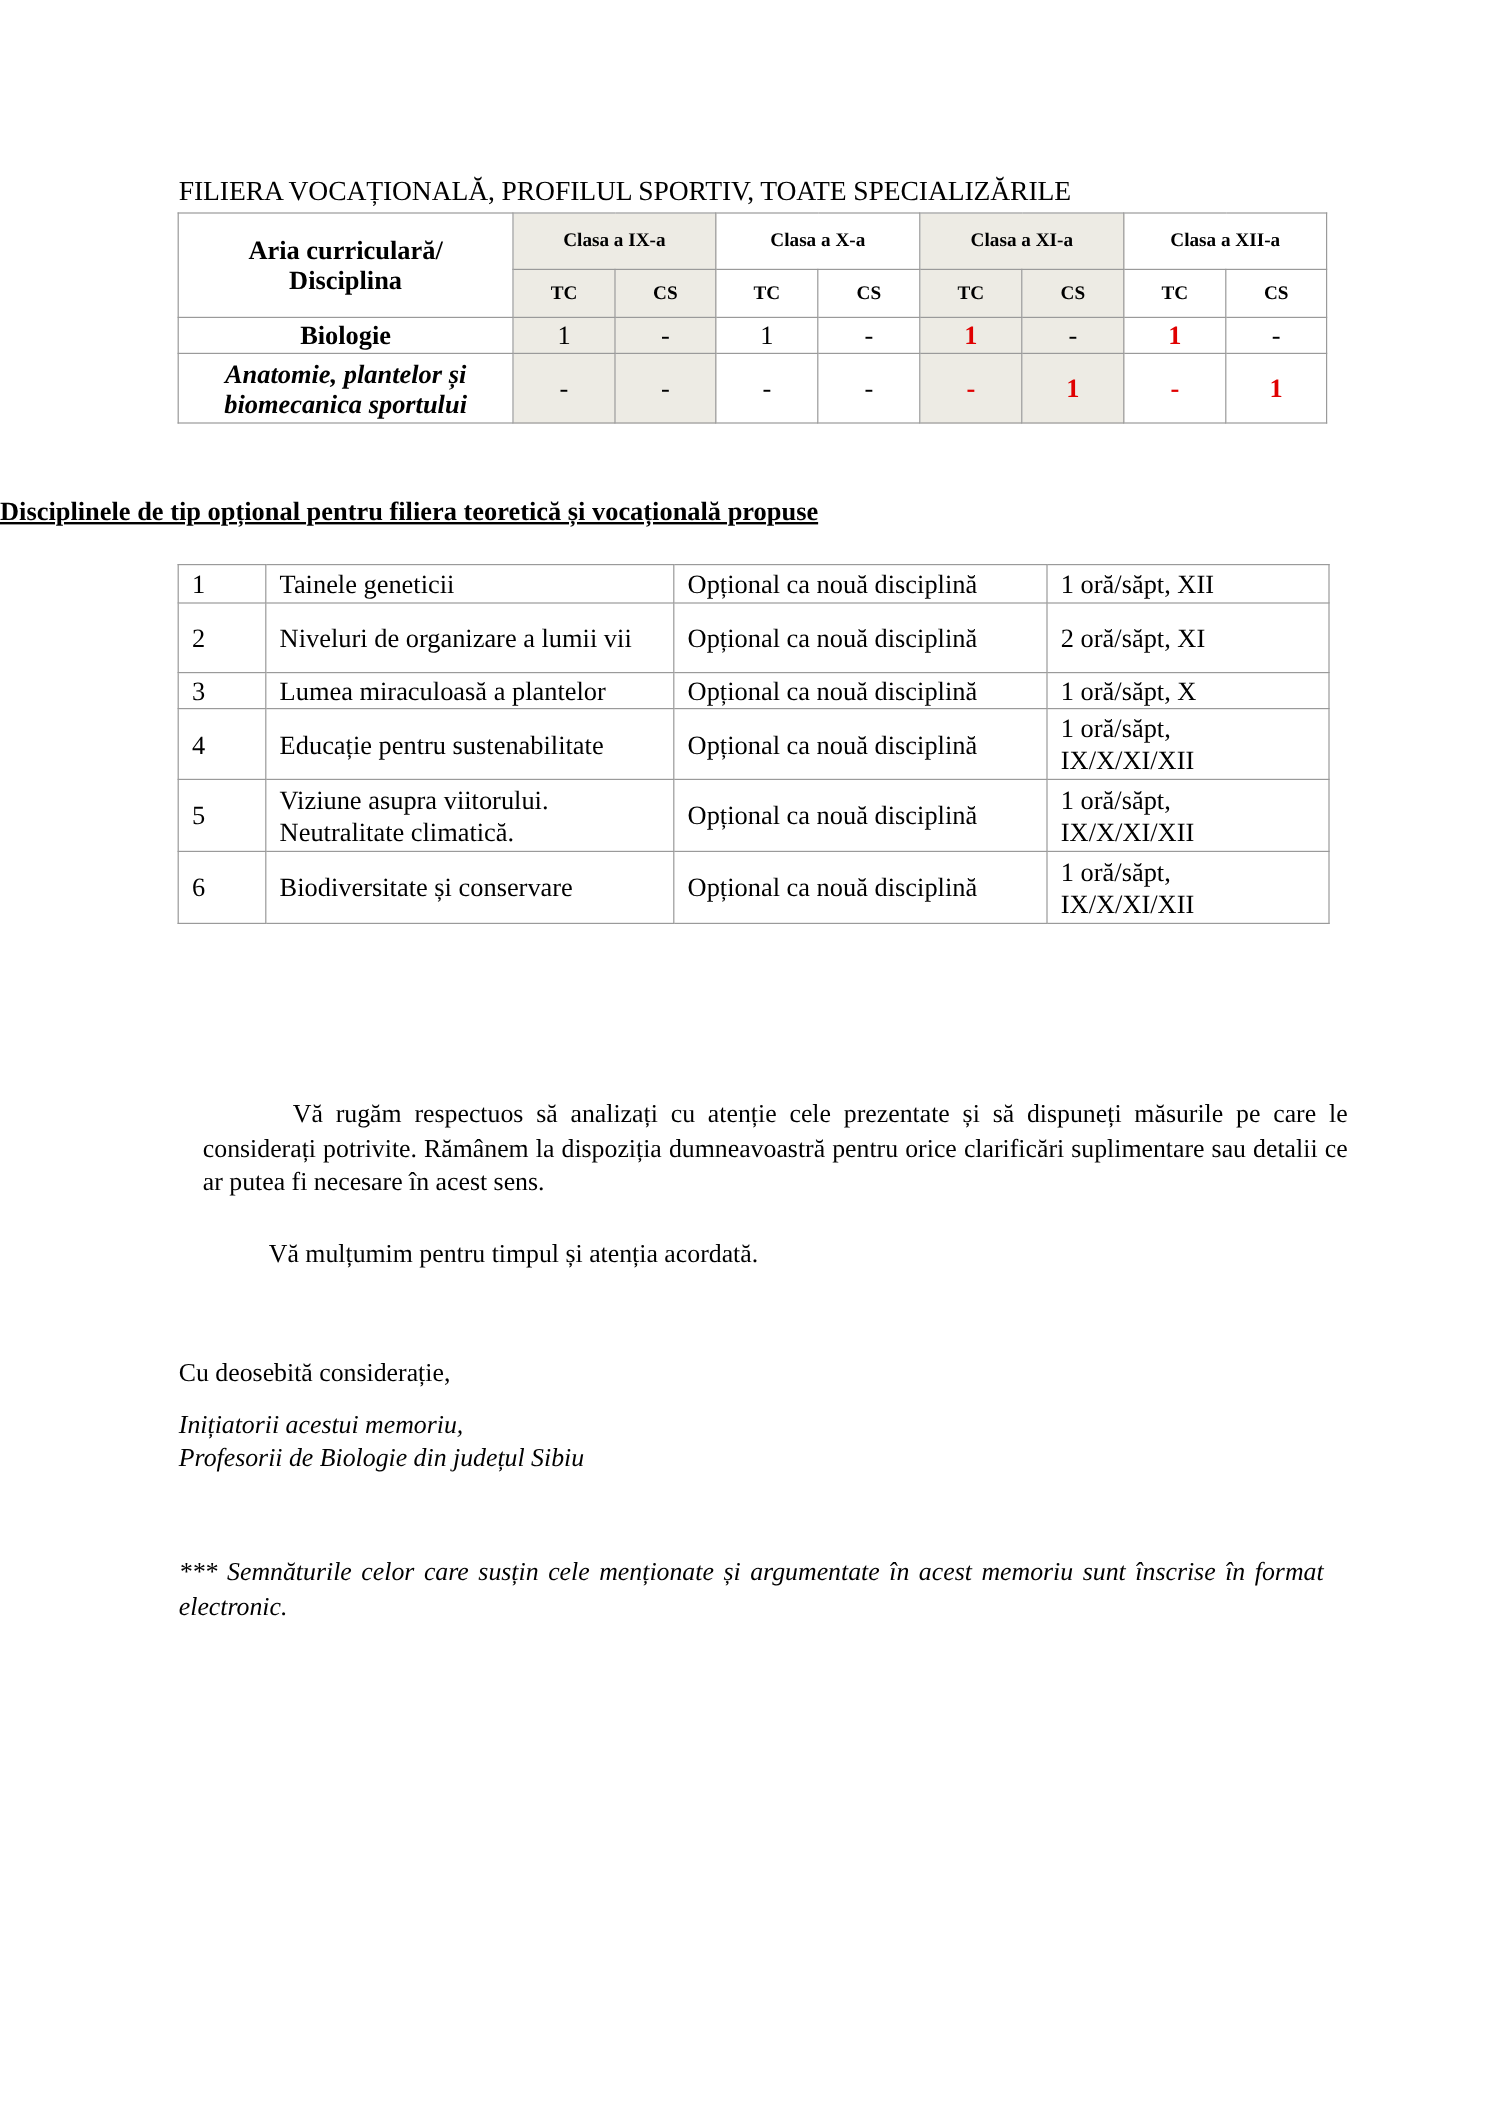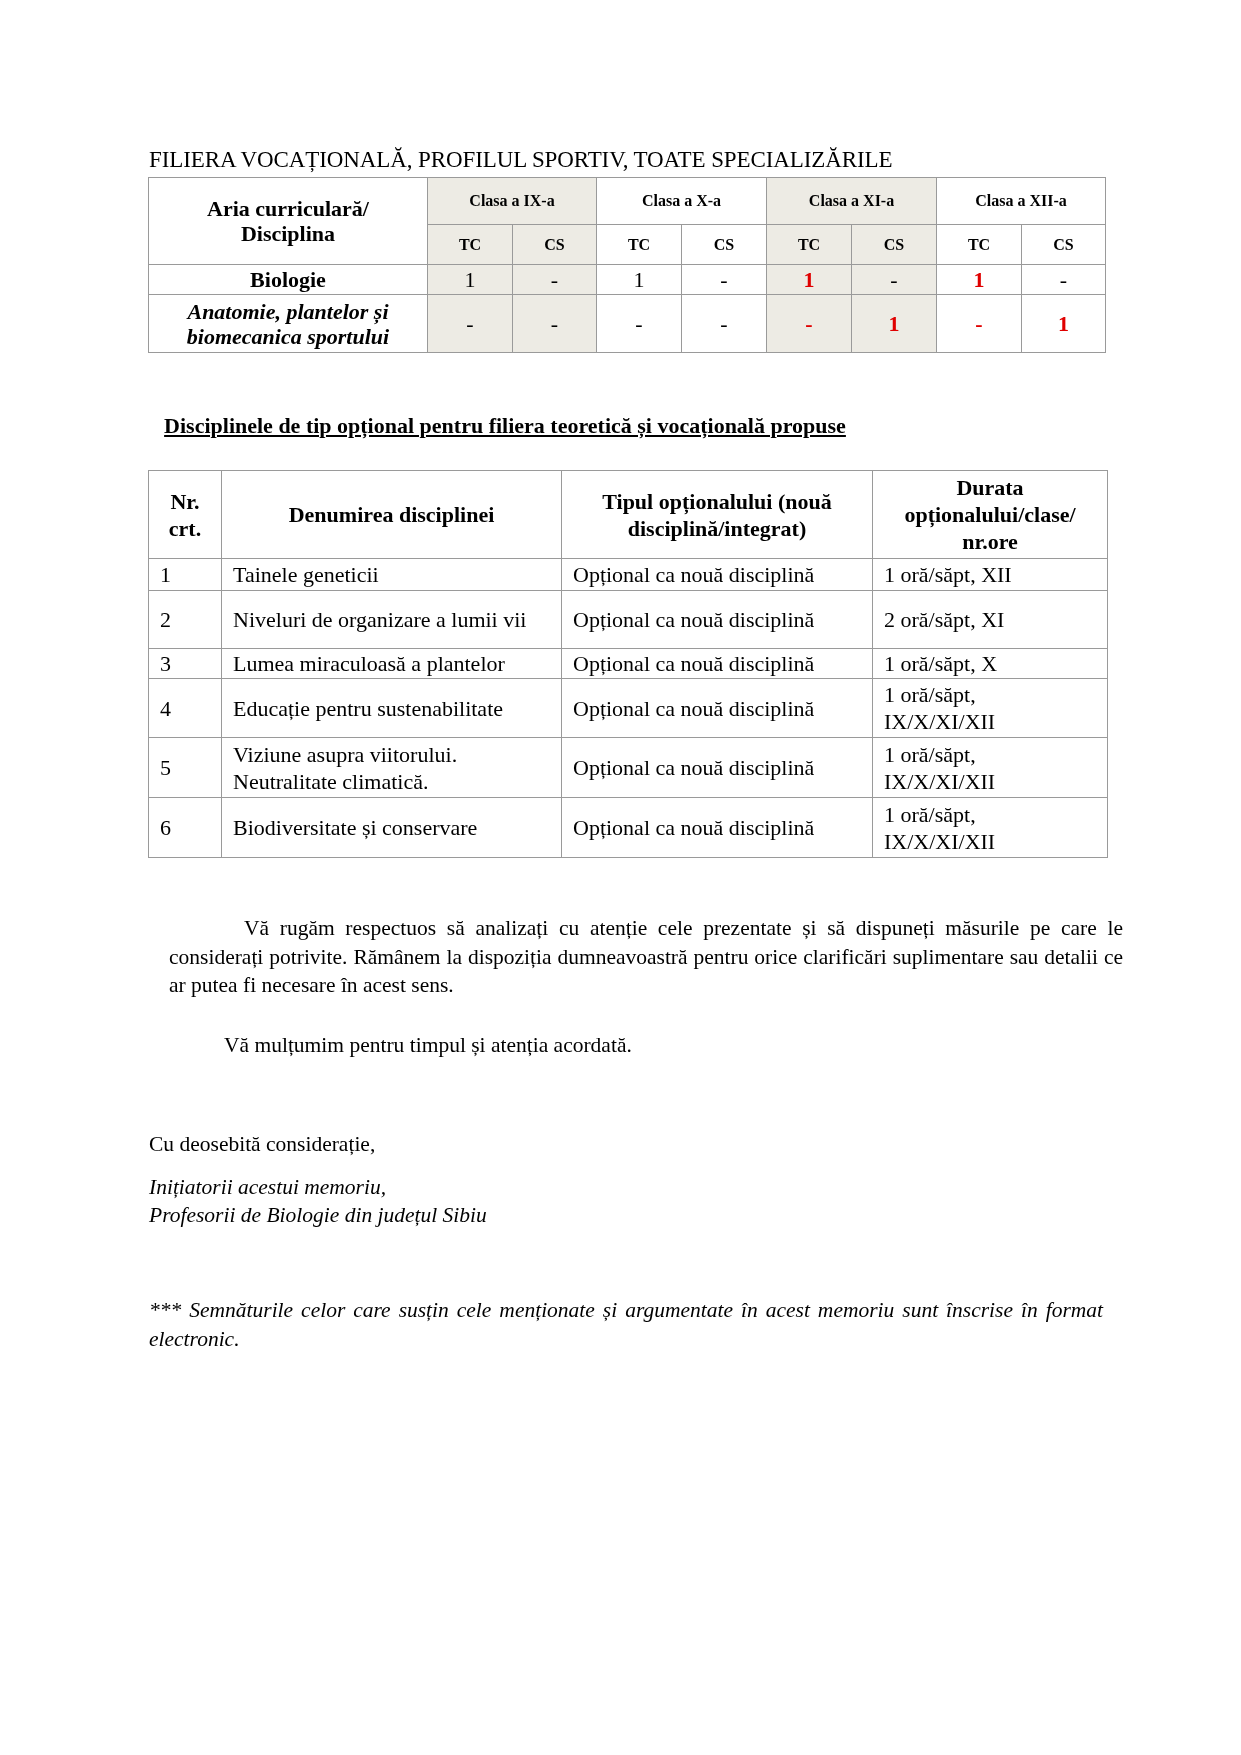--- a/index.html
+++ b/index.html
@@ -14,21 +14,21 @@
   
   #t1 { left: 148px; top: 177px; width: 957px; }
   #t1 th { font-weight: bold; font-size: 16px; text-align: center; }
   #t1 td { text-align: center; font-size: 22px; }
   #t1 .shade { background: #edebe4; }
   #t1 .red { color: #e00000; font-weight: bold; }
   #t1 .rowhead { font-weight: bold; font-size: 22px; line-height: 25px; }
   #t1 .rowhead.it { font-style: italic; }
 
   
-  .title2 { left: 0; width: 1010px; top: 413px; text-align: center; font-size: 22px;
+  .title2 { left: 0; width: 1010px; top: 413px; font-size: 22px;
             font-weight: bold; text-decoration: underline; }
   #t2 { left: 148px; top: 470px; width: 959px; }
   #t2 th { font-weight: bold; font-size: 22px; text-align: center; line-height: 27px; }
   #t2 td { font-size: 22px; line-height: 27px; vertical-align: middle; padding-left: 11px; padding-right: 6px; }
   #t2 td.num { padding-left: 11px; }
 
   .para { left: 149px; width: 954px; font-size: 21.5px; line-height: 28.5px; text-align: justify; }
   .indent { text-indent: 75px; }
   .ital { font-style: italic; }
 </style>
@@ -98,26 +98,20 @@
 <div class="abs title2">Disciplinele de tip opțional pentru filiera teoretică și vocațională propuse</div>
 
 <table id="t2">
   <colgroup>
     <col style="width:73px">
       <col style="width:340px">
       <col style="width:311px">
       <col style="width:235px">
   </colgroup>
   <tbody>
-      <tr style="height:88px">
-    <th style="padding:0 14px;">Nr. crt.</th>
-    <th>Denumirea disciplinei</th>
-    <th style="padding:0 14px;">Tipul opționalului (nouă disciplină/integrat)</th>
-    <th style="padding:0 8px;">Durata opționalului/clase/ nr.ore</th>
-  </tr>
   <tr style="height:32px">
     <td class="num">1</td>
     <td>Tainele geneticii</td>
     <td>Opțional ca nouă disciplină</td>
     <td>1 oră/săpt, XII</td>
   </tr>
   <tr style="height:58px">
     <td class="num">2</td>
     <td>Niveluri de organizare a lumii vii</td>
     <td>Opțional ca nouă disciplină</td>

